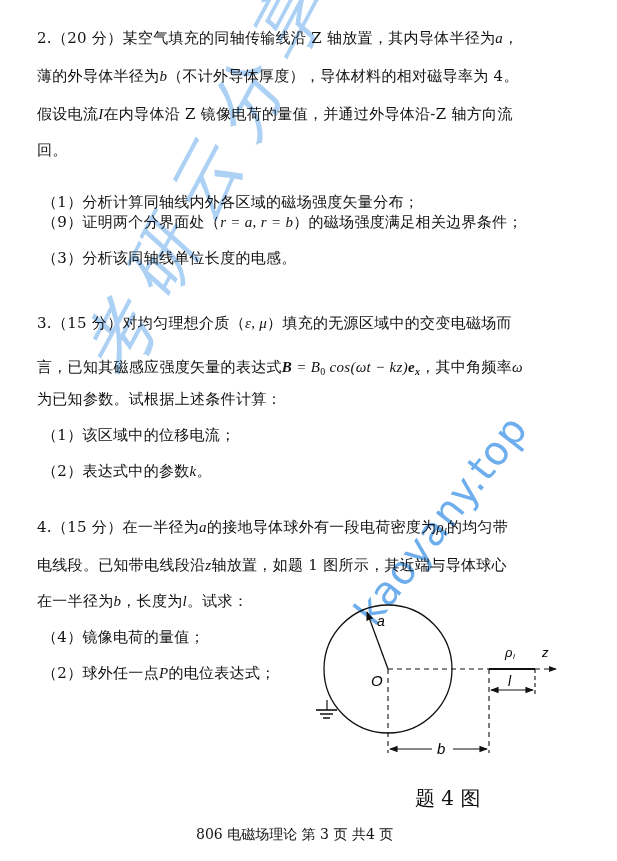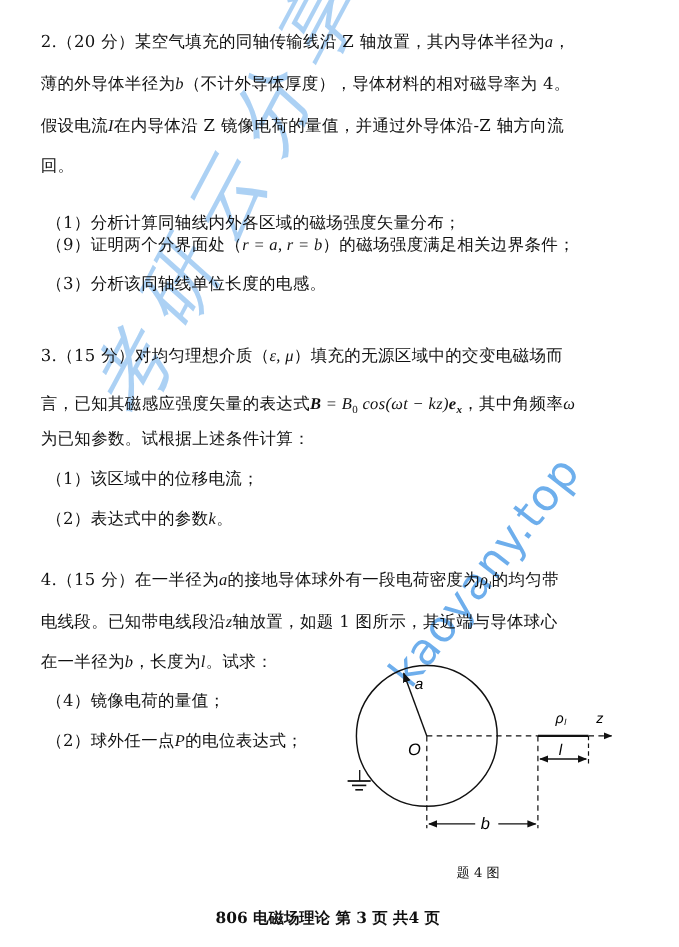--- a/index.html
+++ b/index.html
@@ -9,22 +9,22 @@
   }
   .line {
     position: absolute; left: 37px; font-size: 15px; line-height: 20px; white-space: nowrap;
     letter-spacing: 0.3px;
   }
   .ind { left: 42px; }
   .math { font-family: "Liberation Serif", "DejaVu Serif", serif; font-style: italic; }
   .mathb { font-family: "Liberation Serif", "DejaVu Serif", serif; font-style: italic; font-weight: bold; }
   .mathn { font-family: "Liberation Serif", "DejaVu Serif", serif; }
   sub { font-size: 10px; vertical-align: -3px; }
-  .caption { position: absolute; left: 415px; top: 785px; font-size: 12px; }
-  .footer { position: absolute; left: 196px; top: 826px; font-size: 14px; font-weight: bold; white-space: nowrap; }
+  .caption { position: absolute; left: 415px; top: 785px; font-size: 20px; }
+  .footer { position: absolute; left: 196px; top: 826px; font-size: 14px; font-weight: normal; white-space: nowrap; }
   .wm {
     position: absolute; color: #4a9be8; opacity: 0.75; pointer-events: none;
     font-family: "DejaVu Sans", sans-serif;
   }
   .wm-cn {
     left: 60px; top: 350px; font-size: 72px; transform: rotate(-62deg); transform-origin: left top;
     font-family: "DejaVu Serif", serif; letter-spacing: 18px; opacity: 0.45; font-style: italic;
   }
   .wm-url {
     left: 345px; top: 605px; font-size: 40px; transform: rotate(-52deg); transform-origin: left top;

